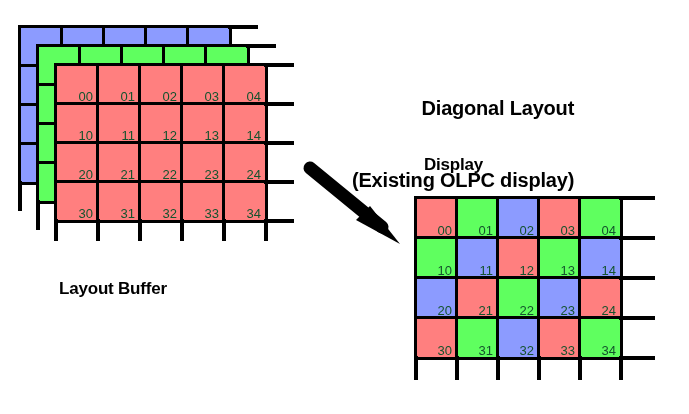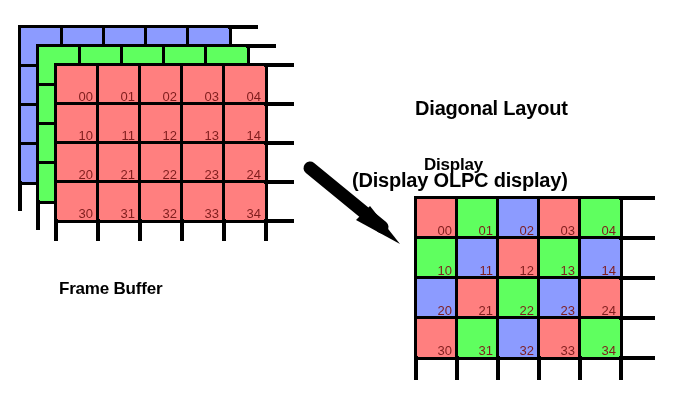--- a/index.html
+++ b/index.html
@@ -18,21 +18,21 @@
     box-sizing:border-box;
     border:3px solid #000;
     display:block;
   }
   .cell .lbl{
     position:absolute;
     right:4px;
     bottom:-1px;
     font-size:13px;
     font-weight:400;
-    color:#7f1d1d;
+    color:#14532d;
     line-height:14px;
     letter-spacing:0px;
     font-family:"Liberation Sans", sans-serif;
     margin-top:44px;
   }
   .rule{
     position:absolute;
     background:#000;
   }
   .caption{
@@ -152,24 +152,24 @@
 
   <svg id="arrow" width="110" height="95" viewBox="0 0 110 95">
     <g>
       <path d="M14 10 L86 69" stroke="#000" stroke-width="13" stroke-linecap="round" fill="none"></path>
       <path d="M104 86 L60 62 L74 48 Z" fill="#000"></path>
     </g>
   </svg>
 
   <div id="title" class="caption" style="left:352px;top:48px;">
     <div>Diagonal Layout</div>
-    <div>(Display OLPC display)</div>
+    <div>(Existing OLPC display)</div>
   </div>
 
-  <div class="caption lbl-sm" style="left:59px;top:279px;">Frame Buffer</div>
+  <div class="caption lbl-sm" style="left:59px;top:279px;">Layout Buffer</div>
 
   <div class="caption lbl-sm" style="left:424px;top:155px;">Display</div>
 
   <div id="display-group">
       <div class="cell" style="left: 414px; top: 196px; width: 45px; height: 44px; background: rgb(255, 127, 127);">
         <span class="lbl">00</span>
       </div>
       <div class="cell" style="left: 455px; top: 196px; width: 45px; height: 44px; background: rgb(95, 255, 95);">
         <span class="lbl">01</span>
       </div>

